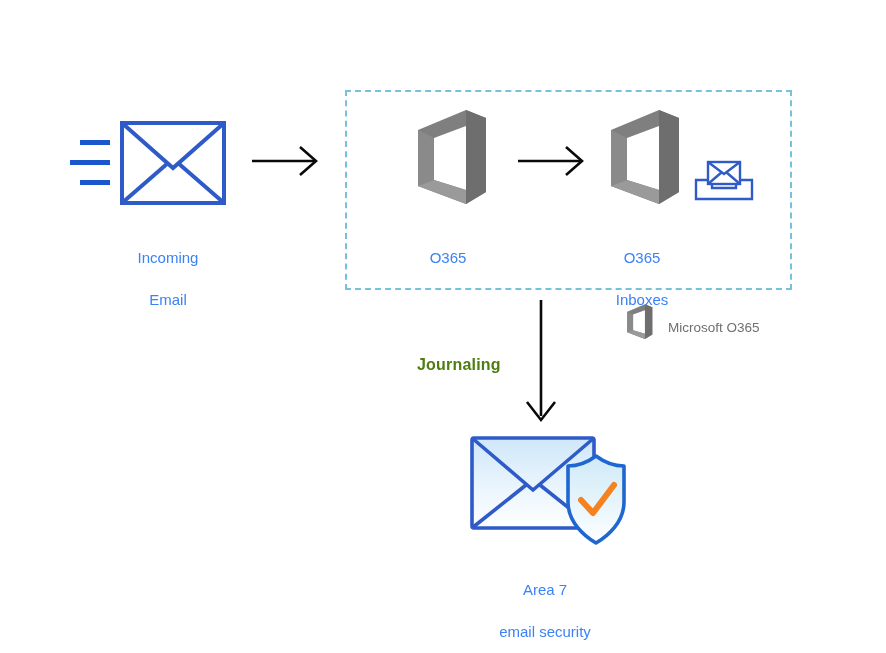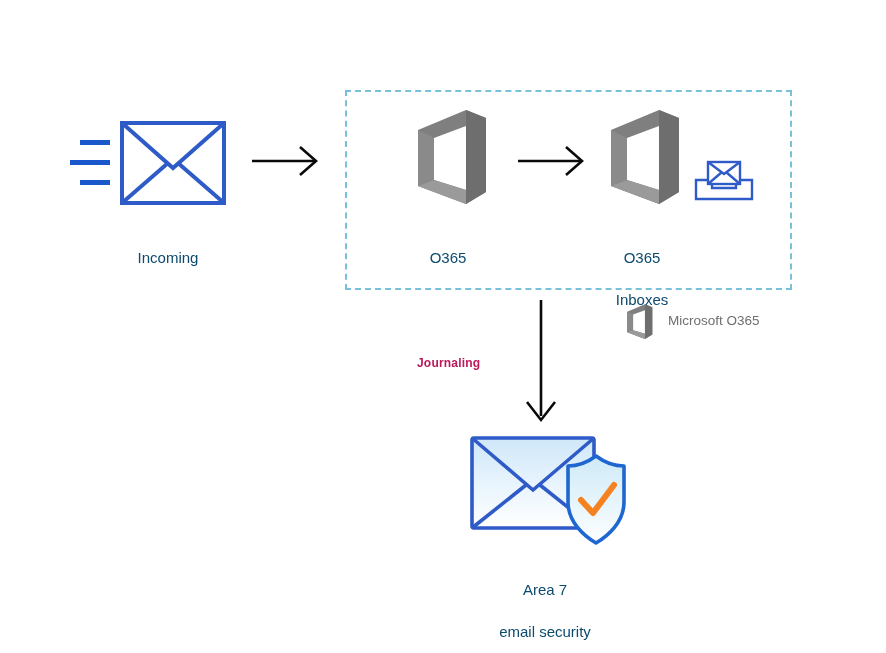--- a/index.html
+++ b/index.html
@@ -15,31 +15,31 @@
     width: 886px;
     height: 653px;
     background: #ffffff;
     overflow: hidden;
   }
   .abs { position: absolute; }
 
   
   .caption {
     font-size: 15px;
-    color: #0c4a6e;
+    color: #3b82f6;
     text-align: center;
     line-height: 21px;
     white-space: pre-line;
   }
   .caption-line { display: block; }
 
   .journaling-label {
-    font-size: 12px;
+    font-size: 16px;
     font-weight: bold;
-    color: #be185d;
+    color: #4d7c0f;
     letter-spacing: 0.2px;
     white-space: nowrap;
   }
 
   .ms-o365-label {
     font-size: 13.5px;
     color: #6f6f6f;
     white-space: nowrap;
   }
 
@@ -69,20 +69,21 @@
       <rect x="54" y="5" width="102" height="80" fill="#ffffff" stroke="#2f5bc8" stroke-width="4"></rect>
 
       <path d="M54 5 L105 50 L156 5" fill="none" stroke="#2f5bc8" stroke-width="4" stroke-linejoin="miter"></path>
       <path d="M54 85 L100 45" fill="none" stroke="#2f5bc8" stroke-width="4"></path>
       <path d="M156 85 L110 45" fill="none" stroke="#2f5bc8" stroke-width="4"></path>
     </svg>
   </div>
 
   <div class="abs caption" style="left:88px; top:226px; width:160px;">
     <span class="caption-line">Incoming</span>
+    <span class="caption-line">Email</span>
   </div>
 
   <div class="abs" style="left:252px; top:143px;">
     <svg width="70" height="36" viewBox="0 0 70 36">
       <line x1="0" y1="18" x2="62" y2="18" stroke="#0a0a0a" stroke-width="2.6"></line>
       <path d="M48 4 L64 18 L48 32" fill="none" stroke="#0a0a0a" stroke-width="2.6" stroke-linecap="butt" stroke-linejoin="miter"></path>
     </svg>
   </div>
 
   <div class="abs" style="left:404px; top:108px;">
@@ -140,21 +141,21 @@
 
   <div class="abs" style="left:622px; top:303px;">
     <svg width="34" height="38" viewBox="0 0 92 100" style="float:left;">
       <path d="M14 22 L62 2 L82 10 L82 84 L62 96 L14 78 Z" fill="#7f7f7f"></path>
       <path d="M62 2 L82 10 L82 84 L62 96 Z" fill="#6e6e6e"></path>
       <path d="M30 30 L62 18 L62 82 L30 72 Z" fill="#ffffff"></path>
       <path d="M14 22 L30 30 L30 72 L14 78 Z" fill="#8a8a8a"></path>
       <path d="M14 78 L62 96 L62 82 L30 72 Z" fill="#9a9a9a"></path>
     </svg>
   </div>
-  <div class="abs ms-o365-label" style="left:668px; top:313px;">Microsoft O365</div>
+  <div class="abs ms-o365-label" style="left:668px; top:320px;">Microsoft O365</div>
 
   <div class="abs" style="left:524px; top:300px;">
     <svg width="36" height="124" viewBox="0 0 36 124">
       <line x1="17" y1="0" x2="17" y2="116" stroke="#0a0a0a" stroke-width="2.6"></line>
       <path d="M3 102 L17 120 L31 102" fill="none" stroke="#0a0a0a" stroke-width="2.6" stroke-linecap="butt" stroke-linejoin="miter"></path>
     </svg>
   </div>
 
   <div class="abs journaling-label" style="left:417px; top:356px;">Journaling</div>
 

